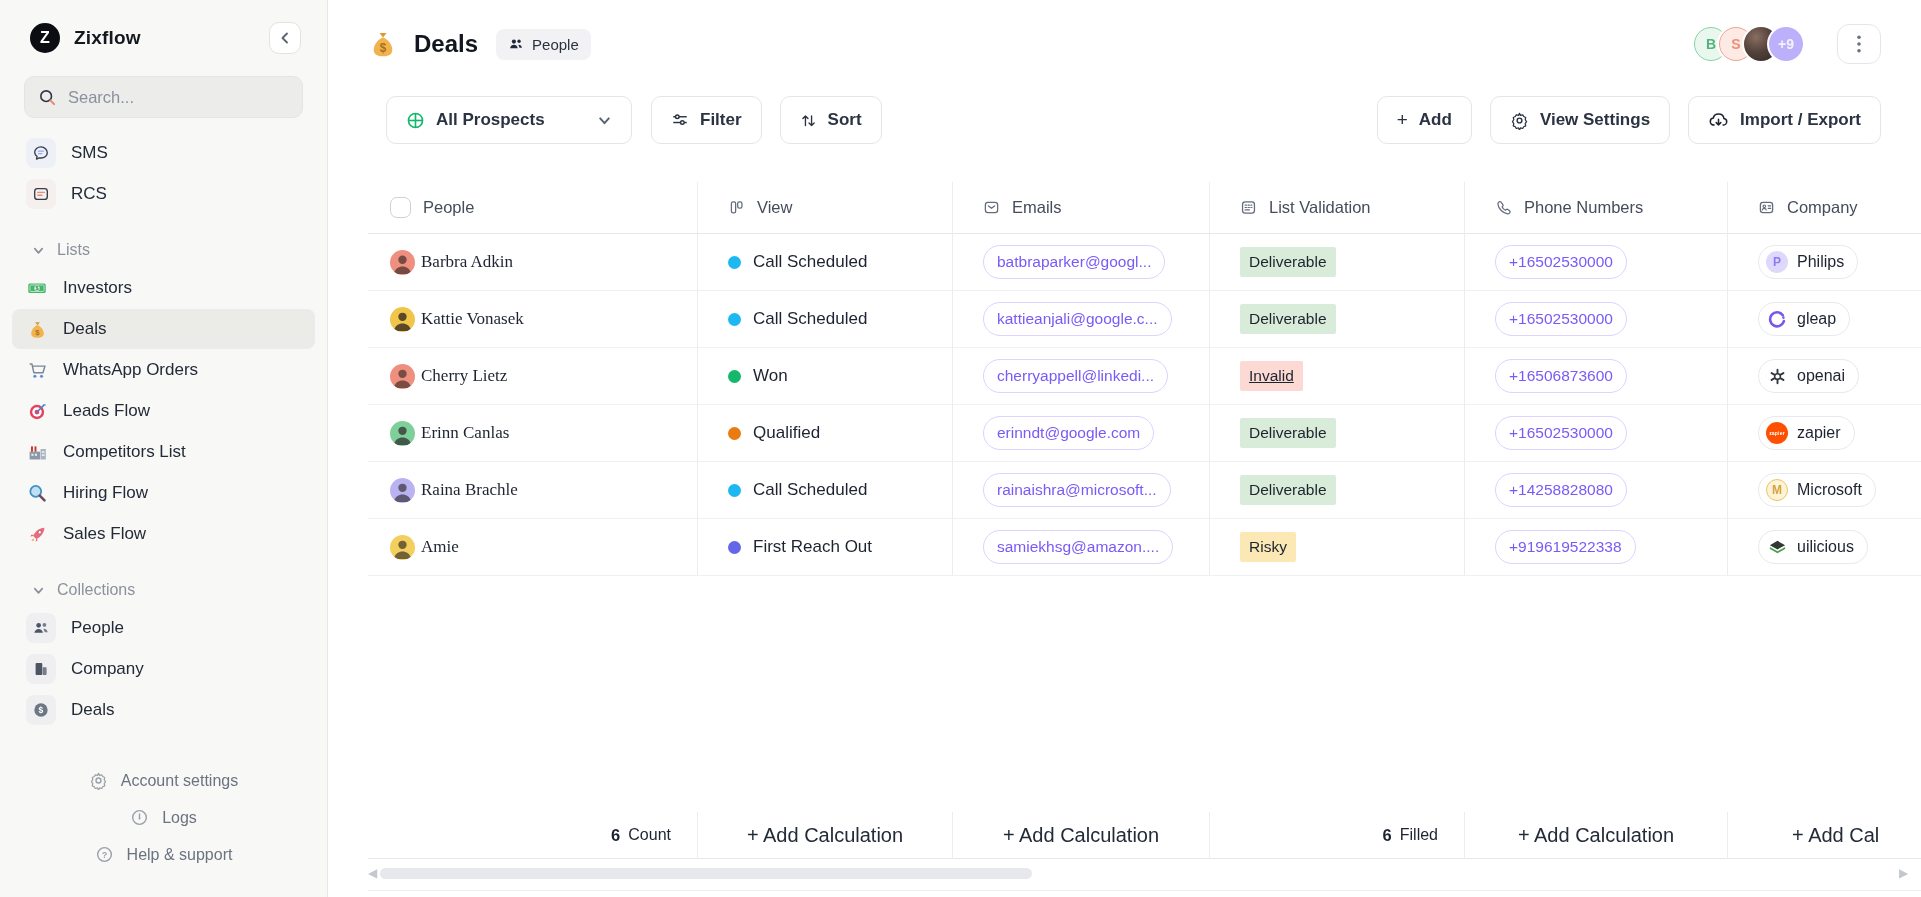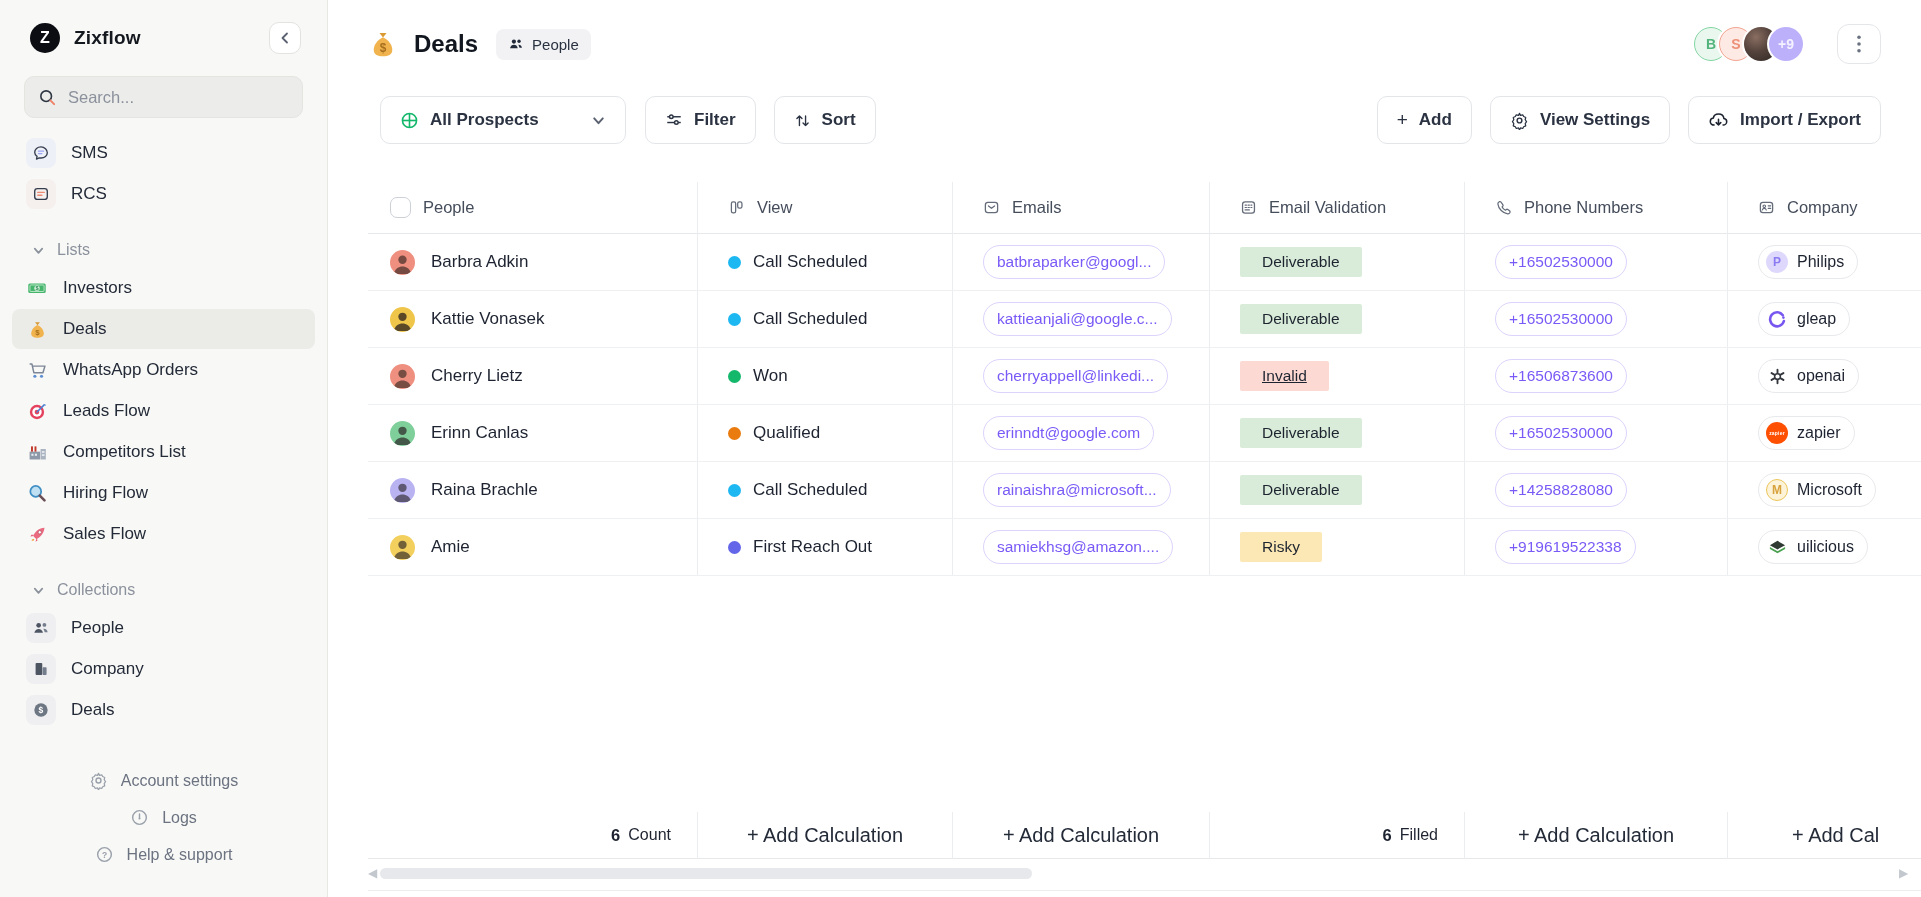--- a/index.html
+++ b/index.html
@@ -51,50 +51,50 @@
   .av { width:34px; height:34px; border-radius:50%; display:flex; align-items:center; justify-content:center;
     font-size:14px; font-weight:600; box-shadow:0 0 0 2px #fff; cursor:pointer; }
   .av + .av { margin-left:-9px; }
   .av.b { background:#e9f7ef; border:1.5px solid #84d6a4; color:#53b37c; }
   .av.s { background:#fdeae5; border:1.5px solid #f3a490; color:#ec8f76; }
   .av.photo { background:radial-gradient(circle at 35% 30%, #8a6e62 0%, #54433c 45%, #2e2623 100%); }
   .av.more { background:#bcb0fa; color:#f4f2ff; }
   .kebab-btn { margin-left:34px; width:44px; height:40px; border:1px solid #e5e6e9; border-radius:12px;
     background:#fff; display:flex; align-items:center; justify-content:center; cursor:pointer; }
 
-  .toolbar { position:absolute; top:96px; left:52px; right:40px; height:48px; display:flex; }
+  .toolbar { position:absolute; top:96px; left:58px; right:40px; height:48px; display:flex; }
   .tb-btn { height:48px; background:#fff; border:1px solid #e3e5e9; border-radius:10px;
     display:flex; align-items:center; gap:11px; padding:0 19px; font-size:17px; font-weight:600;
     color:#2b3342; cursor:pointer; }
   .tb-view { width:246px; }
   .tb-view .chev { margin-left:auto; }
   .tb-gap { width:19px; flex:none; }
   .tb-right { margin-left:auto; display:flex; align-items:center; gap:18px; }
 
   
   .table-viewport { position:absolute; top:182px; left:40px; width:1553px; height:452px; overflow:hidden; }
   .tgrid { display:grid; grid-template-columns:330px 255px 257px 255px 263px 330px; width:1690px; }
   .th { height:52px; display:flex; align-items:center; gap:12px; padding-left:30px;
     border-bottom:1px solid #e7e8ea; border-right:1px solid #ecedef; color:#454d5b;
     font-size:16.5px; font-weight:500; background:#fff; }
   .th.first { padding-left:22px; }
   .th.last, .td.last { border-right:none; }
   .checkbox { width:21px; height:21px; border:1.5px solid #ccd1d8; border-radius:7px; background:#fff;
     flex:none; cursor:pointer; }
   .td { height:57px; display:flex; align-items:center; padding-left:30px;
     border-bottom:1px solid #eef0f1; border-right:1px solid #ecedef; background:#fff; }
-  .td.people { padding-left:22px; gap:16px; }
+  .td.people { padding-left:22px; gap:6px;font-family:Liberation Serif, serif; }
   .row-av { width:25px; height:25px; border-radius:50%; flex:none; overflow:hidden; }
   .p-name { font-size:17px; color:#1d2330; font-weight:500; }
   .stage-dot { width:13px; height:13px; border-radius:50%; flex:none; margin-right:12px; }
   .stage-label { font-size:17px; color:#1d2330; }
   .pill { display:inline-block; max-width:208px; white-space:nowrap; overflow:hidden;
     border:1px solid #ddd3fc; border-radius:999px; padding:7px 13px; color:#7a5af6;
     font-size:15.5px; cursor:pointer; }
-  .badge { border-radius:2px; padding:6px 22px; font-size:15.5px; color:#1d2430; font-weight:500; }
+  .badge { border-radius:2px; padding:6px 9px; font-size:15.5px; color:#1d2430; font-weight:500; }
   .co-pill { display:flex; align-items:center; gap:9px; border:1px solid #e8e9ec; border-radius:999px;
     padding:5px 13px 5px 7px; background:#fff; cursor:pointer; }
   .co-name { font-size:16px; color:#1d2330; }
   .co-logo { width:22px; height:22px; border-radius:50%; display:flex; align-items:center;
     justify-content:center; font-weight:700; flex:none; }
   .co-logo.philips { background:#ded9fc; color:#8a7bf2; font-size:12px; }
   .co-logo.zapier { background:#ff4f00; color:#fff; font-size:5px; letter-spacing:.2px; }
   .co-logo.microsoft { background:#fcf3d8; border:1.5px solid #ecc65b; color:#d8a23c; font-size:12px; }
 
   .table-footer { position:absolute; top:812px; left:40px; width:1553px; height:47px; overflow:hidden; }
@@ -424,21 +424,21 @@
             </svg>
           <span>Emails</span>
         </div>
         <div class="th">
           <svg width="17" height="17" viewBox="0 0 20 20">
               <rect x="3" y="3.4" width="14" height="13.2" rx="3" fill="none" stroke="#646c79" stroke-width="1.5"></rect>
               <line x1="6" y1="7.2" x2="14" y2="7.2" stroke="#646c79" stroke-width="1.4" stroke-linecap="round" stroke-dasharray="1.6 1.8"></line>
               <line x1="6" y1="10" x2="14" y2="10" stroke="#646c79" stroke-width="1.4" stroke-linecap="round" stroke-dasharray="1.6 1.8"></line>
               <line x1="6" y1="12.8" x2="11" y2="12.8" stroke="#646c79" stroke-width="1.4" stroke-linecap="round"></line>
             </svg>
-          <span>Email Validation</span>
+          <span>List Validation</span>
         </div>
         <div class="th">
           <svg width="17" height="17" viewBox="0 0 20 20">
               <path d="M5 3.2c-1 .5-1.8 1.4-1.6 2.7.3 2.6 1.7 5.4 3.9 7.6 2.2 2.2 5 3.6 7.6 3.9 1.3.2 2.2-.6 2.7-1.6.3-.7.1-1.4-.5-1.9l-2-1.5c-.6-.4-1.3-.4-1.8 0l-1 .8c-1.5-.7-3.2-2.4-3.9-3.9l.8-1c.4-.5.4-1.2 0-1.8l-1.5-2C7 2.9 6.1 2.8 5 3.2z" fill="none" stroke="#646c79" stroke-width="1.5" stroke-linejoin="round"></path>
             </svg>
           <span>Phone Numbers</span>
         </div>
         <div class="th last">
           <svg width="17" height="17" viewBox="0 0 20 20">
               <rect x="2.8" y="4" width="14.4" height="12" rx="3" fill="none" stroke="#646c79" stroke-width="1.5"></rect>

